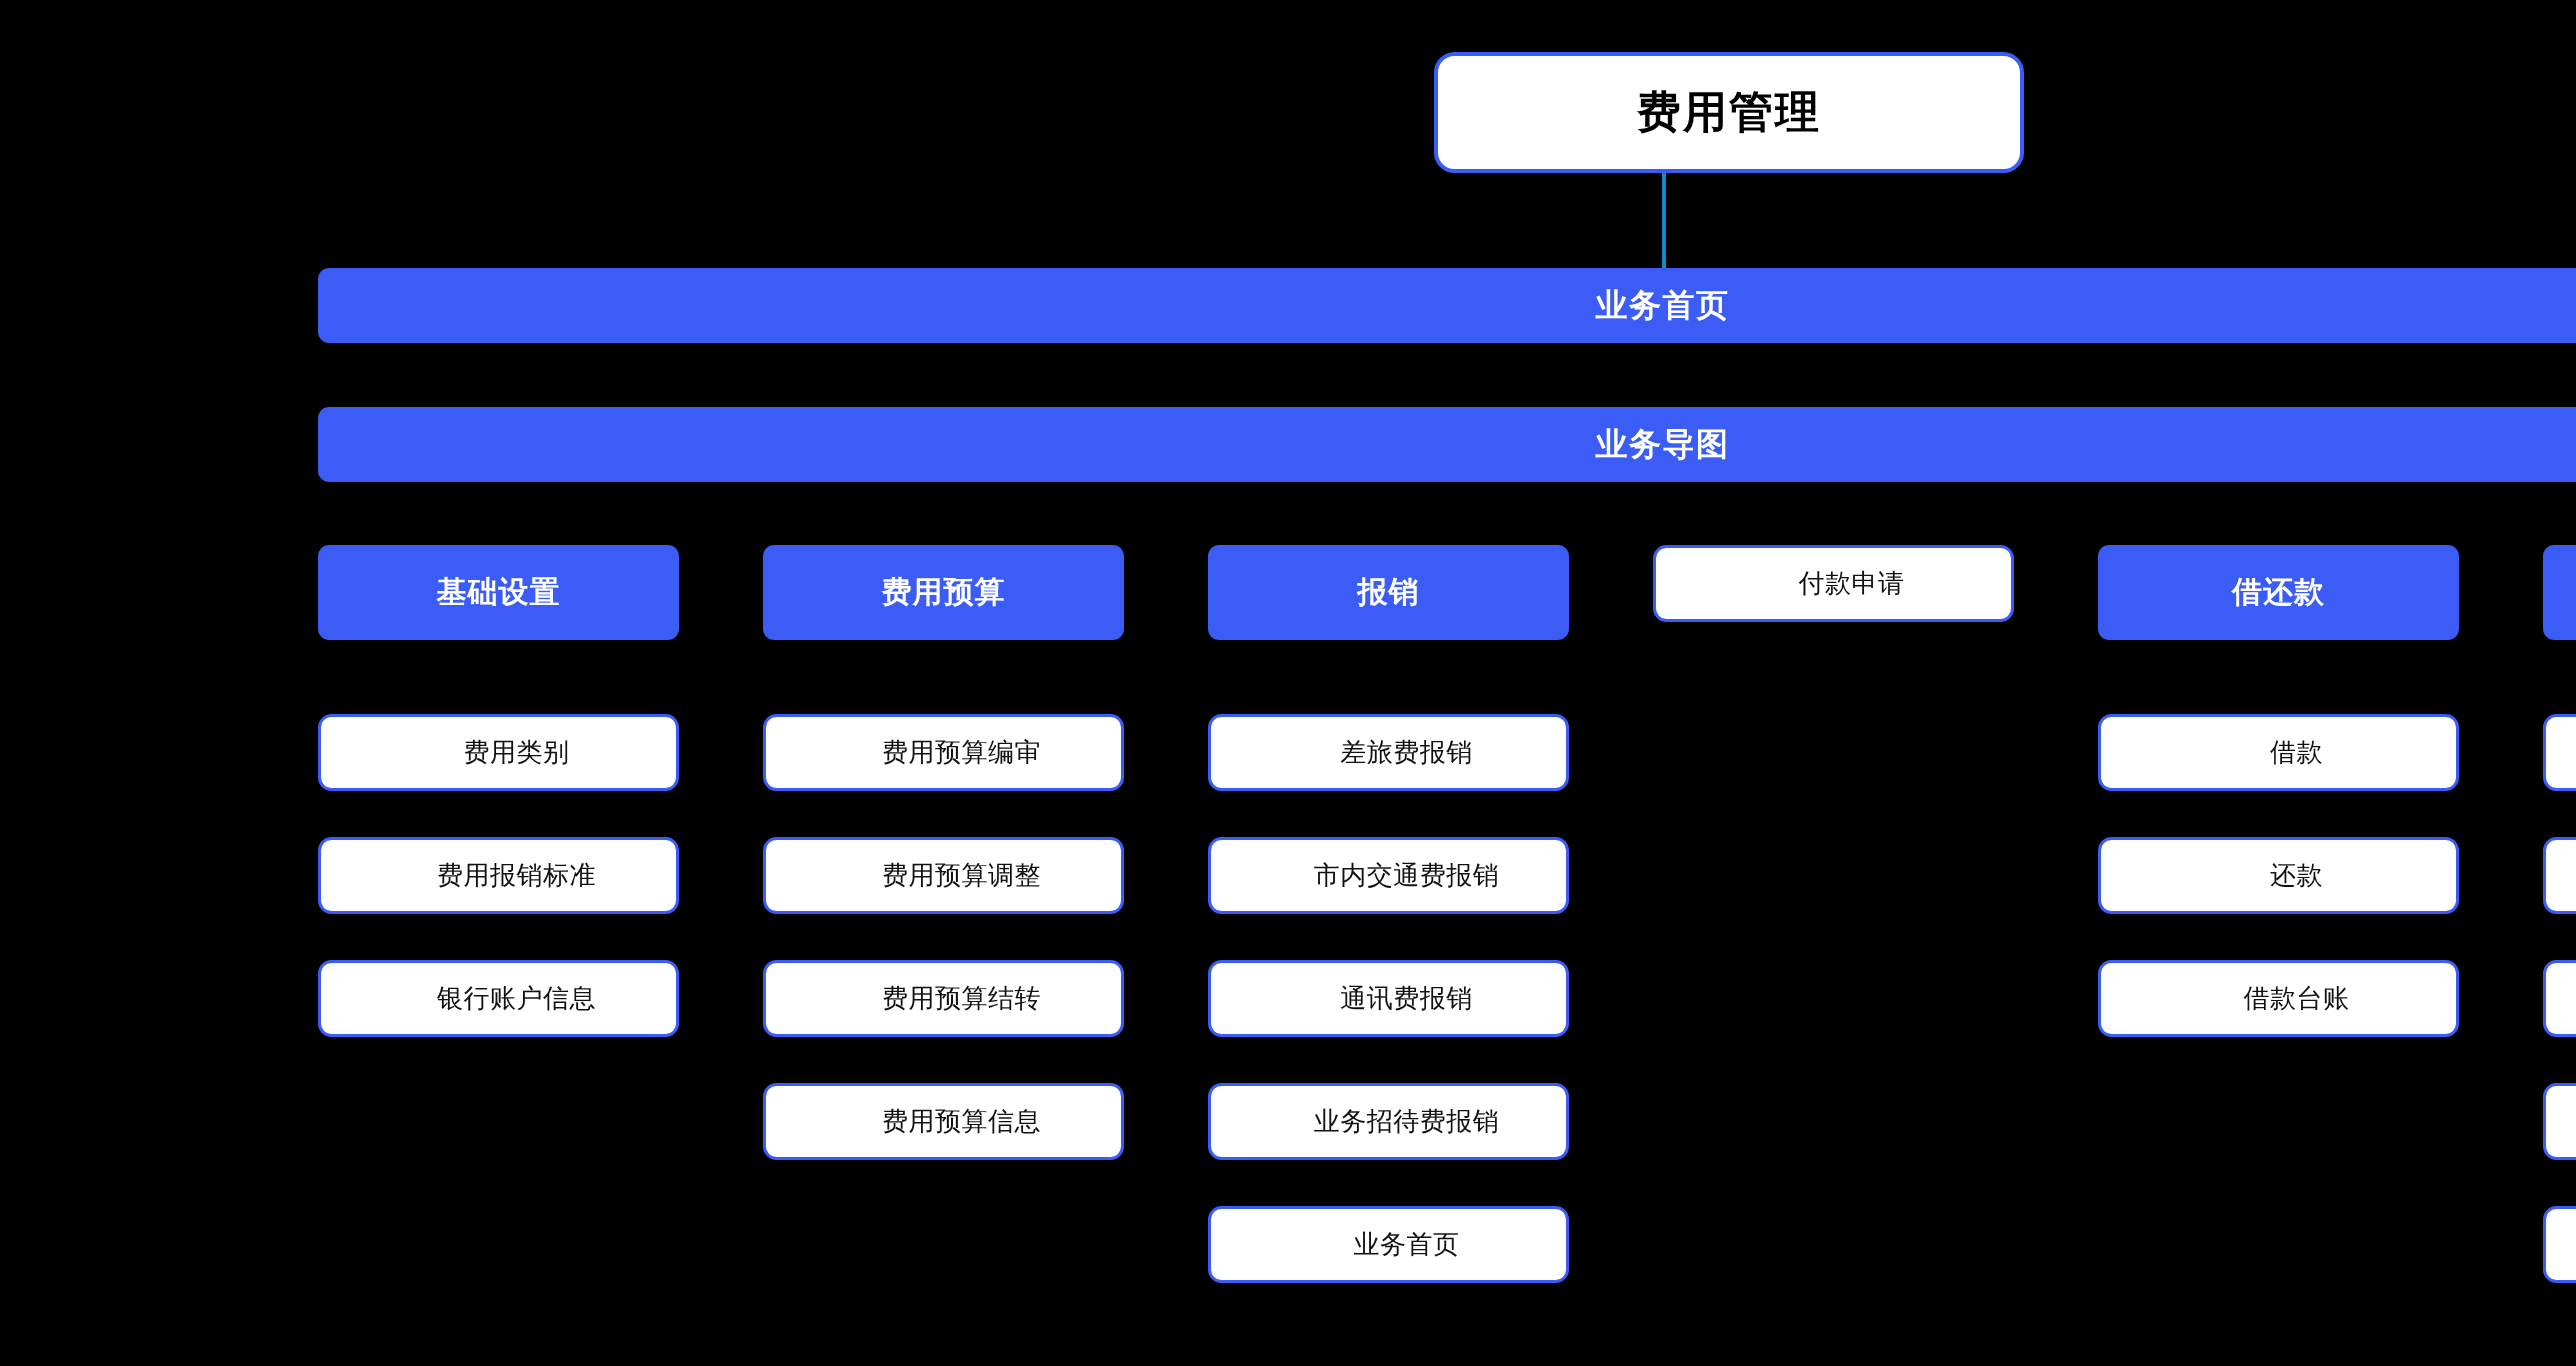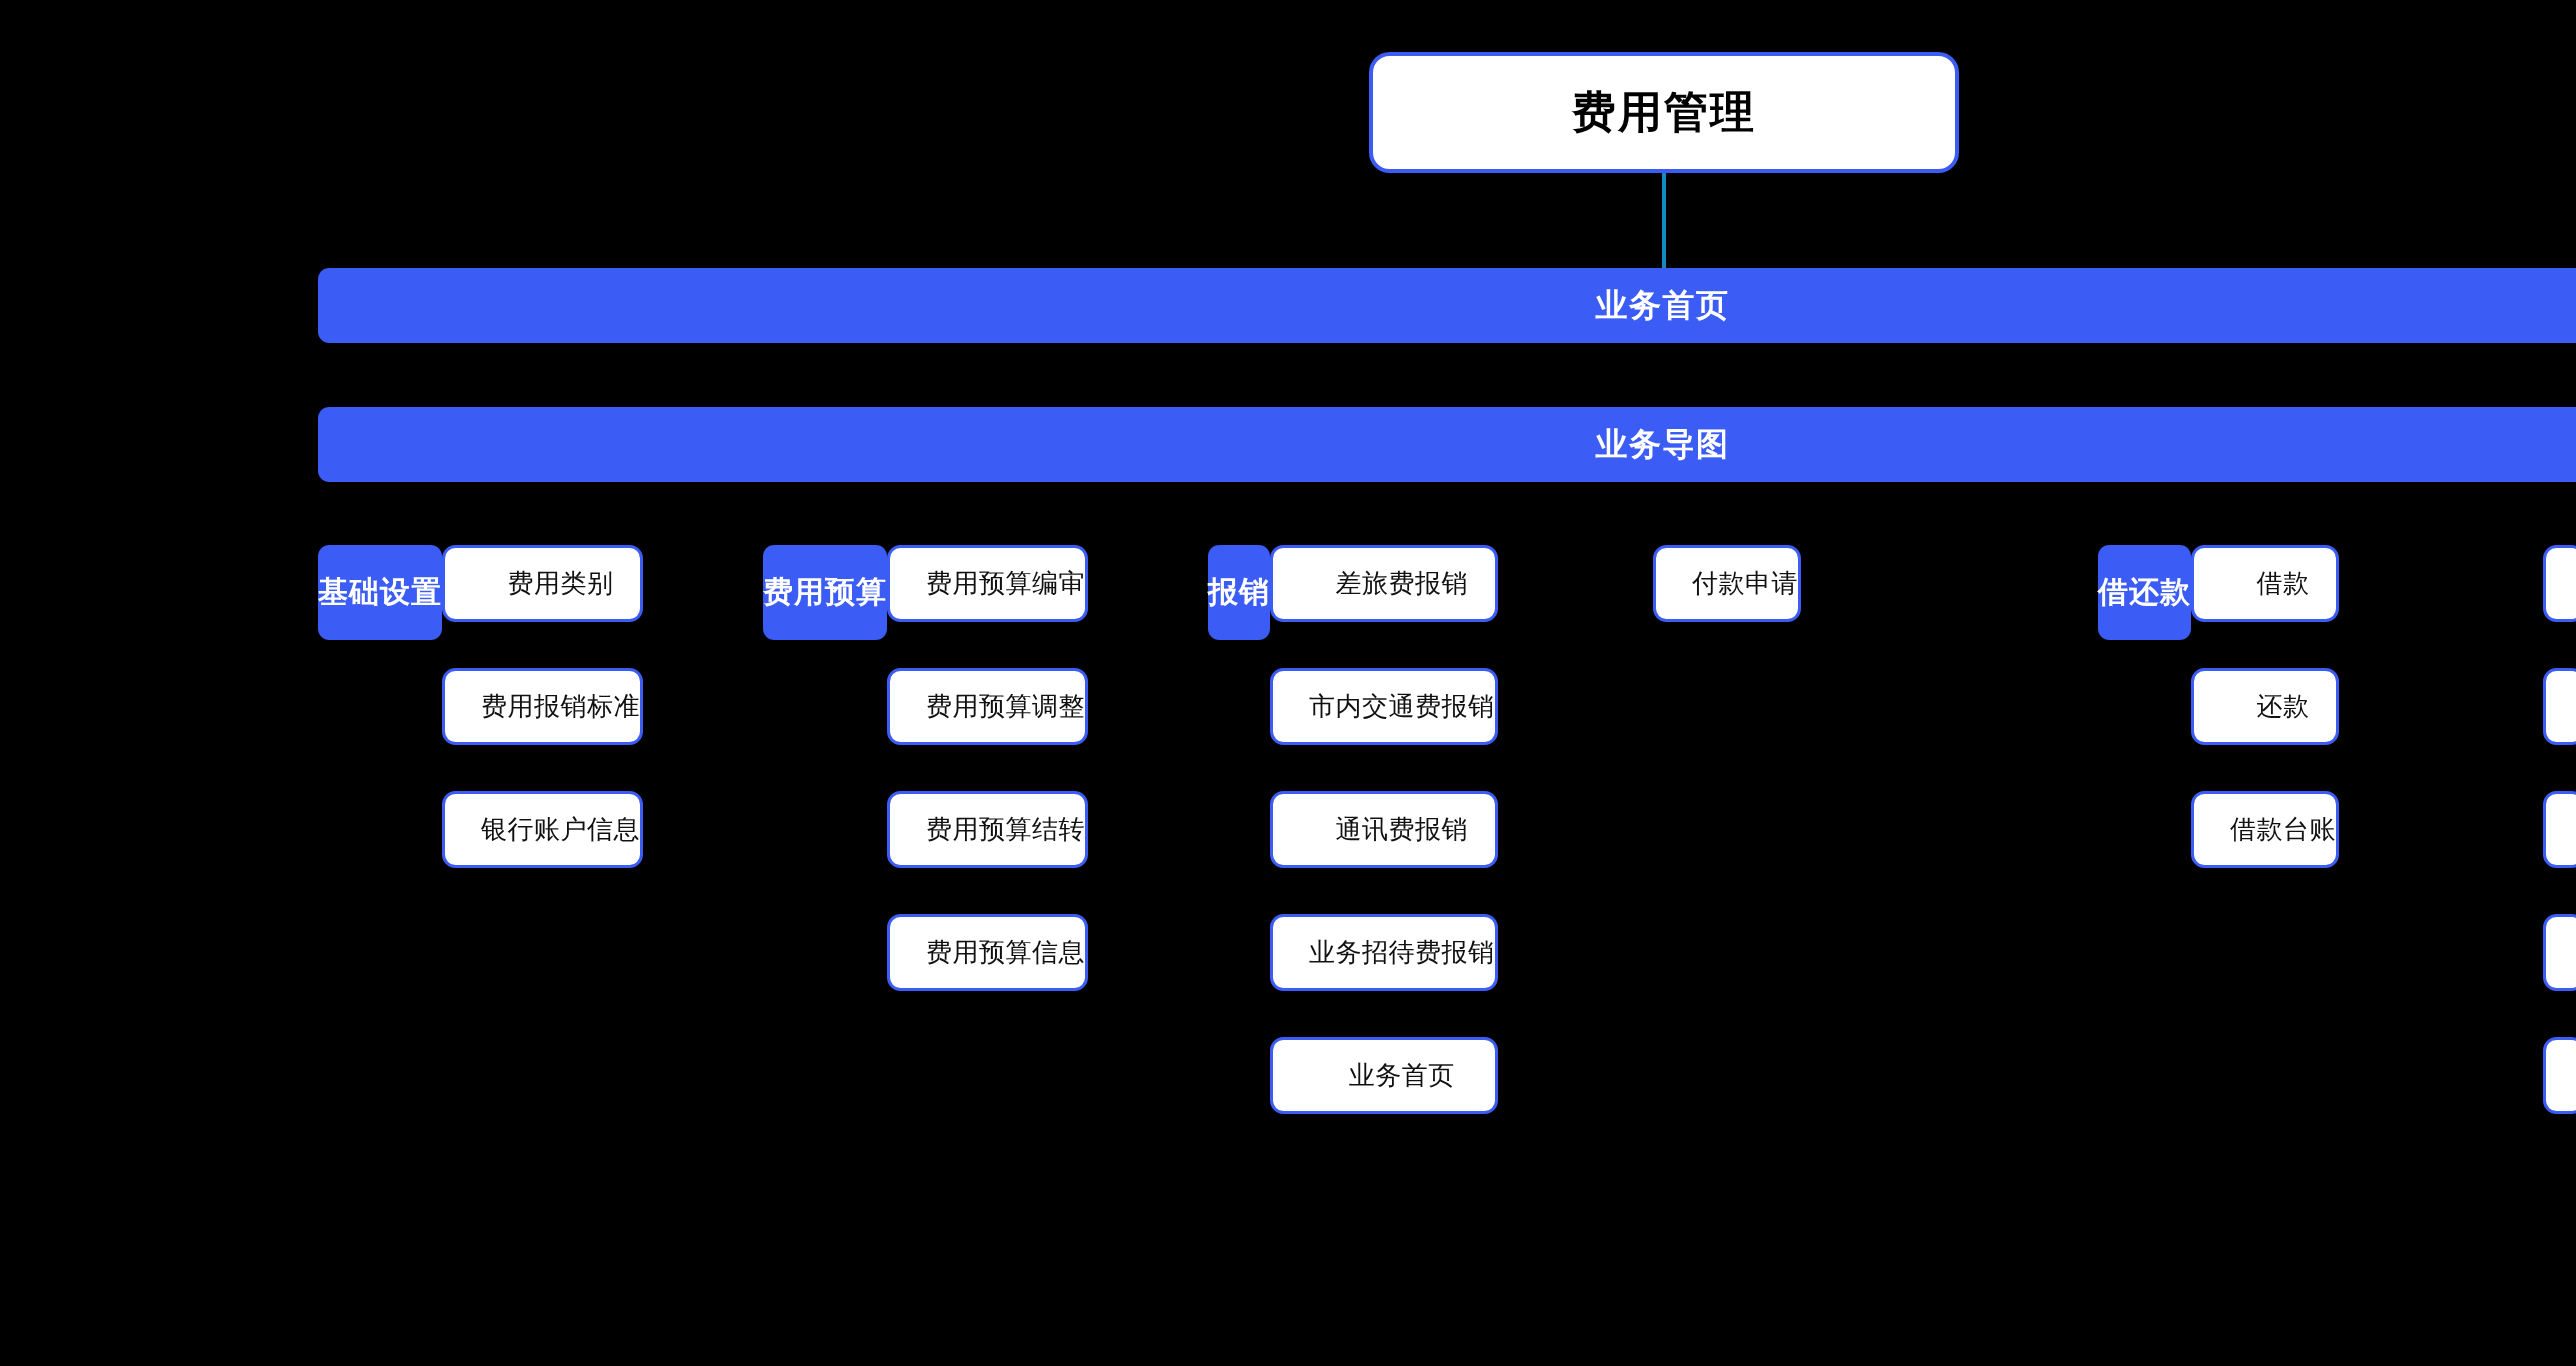--- a/index.html
+++ b/index.html
@@ -15,21 +15,21 @@
     position: relative;
     width: 3327px;
     height: 1367px;
     background: #000000;
     overflow: hidden;
   }
 
   
   .title-box {
     position: absolute;
-    left: 1369px;
+    left: 1434px;
     top: 52px;
     width: 590px;
     height: 121px;
     box-sizing: border-box;
     background: #ffffff;
     border: 4.6px solid #3B5CF5;
     border-radius: 20.6px;
     display: flex;
     align-items: center;
     justify-content: center;
@@ -75,21 +75,21 @@
     left: 318px;
     top: 545px;
     width: 2689px;
     display: flex;
     gap: 84px;
   }
   .column {
     width: 361px;
     flex: 0 0 361px;
     display: flex;
-    flex-direction: row;
+    flex-direction: column;
   }
 
   .col-header {
     height: 95px;
     box-sizing: border-box;
     background: #3B5CF5;
     border-radius: 11.3px;
     display: flex;
     align-items: center;
     justify-content: center;

